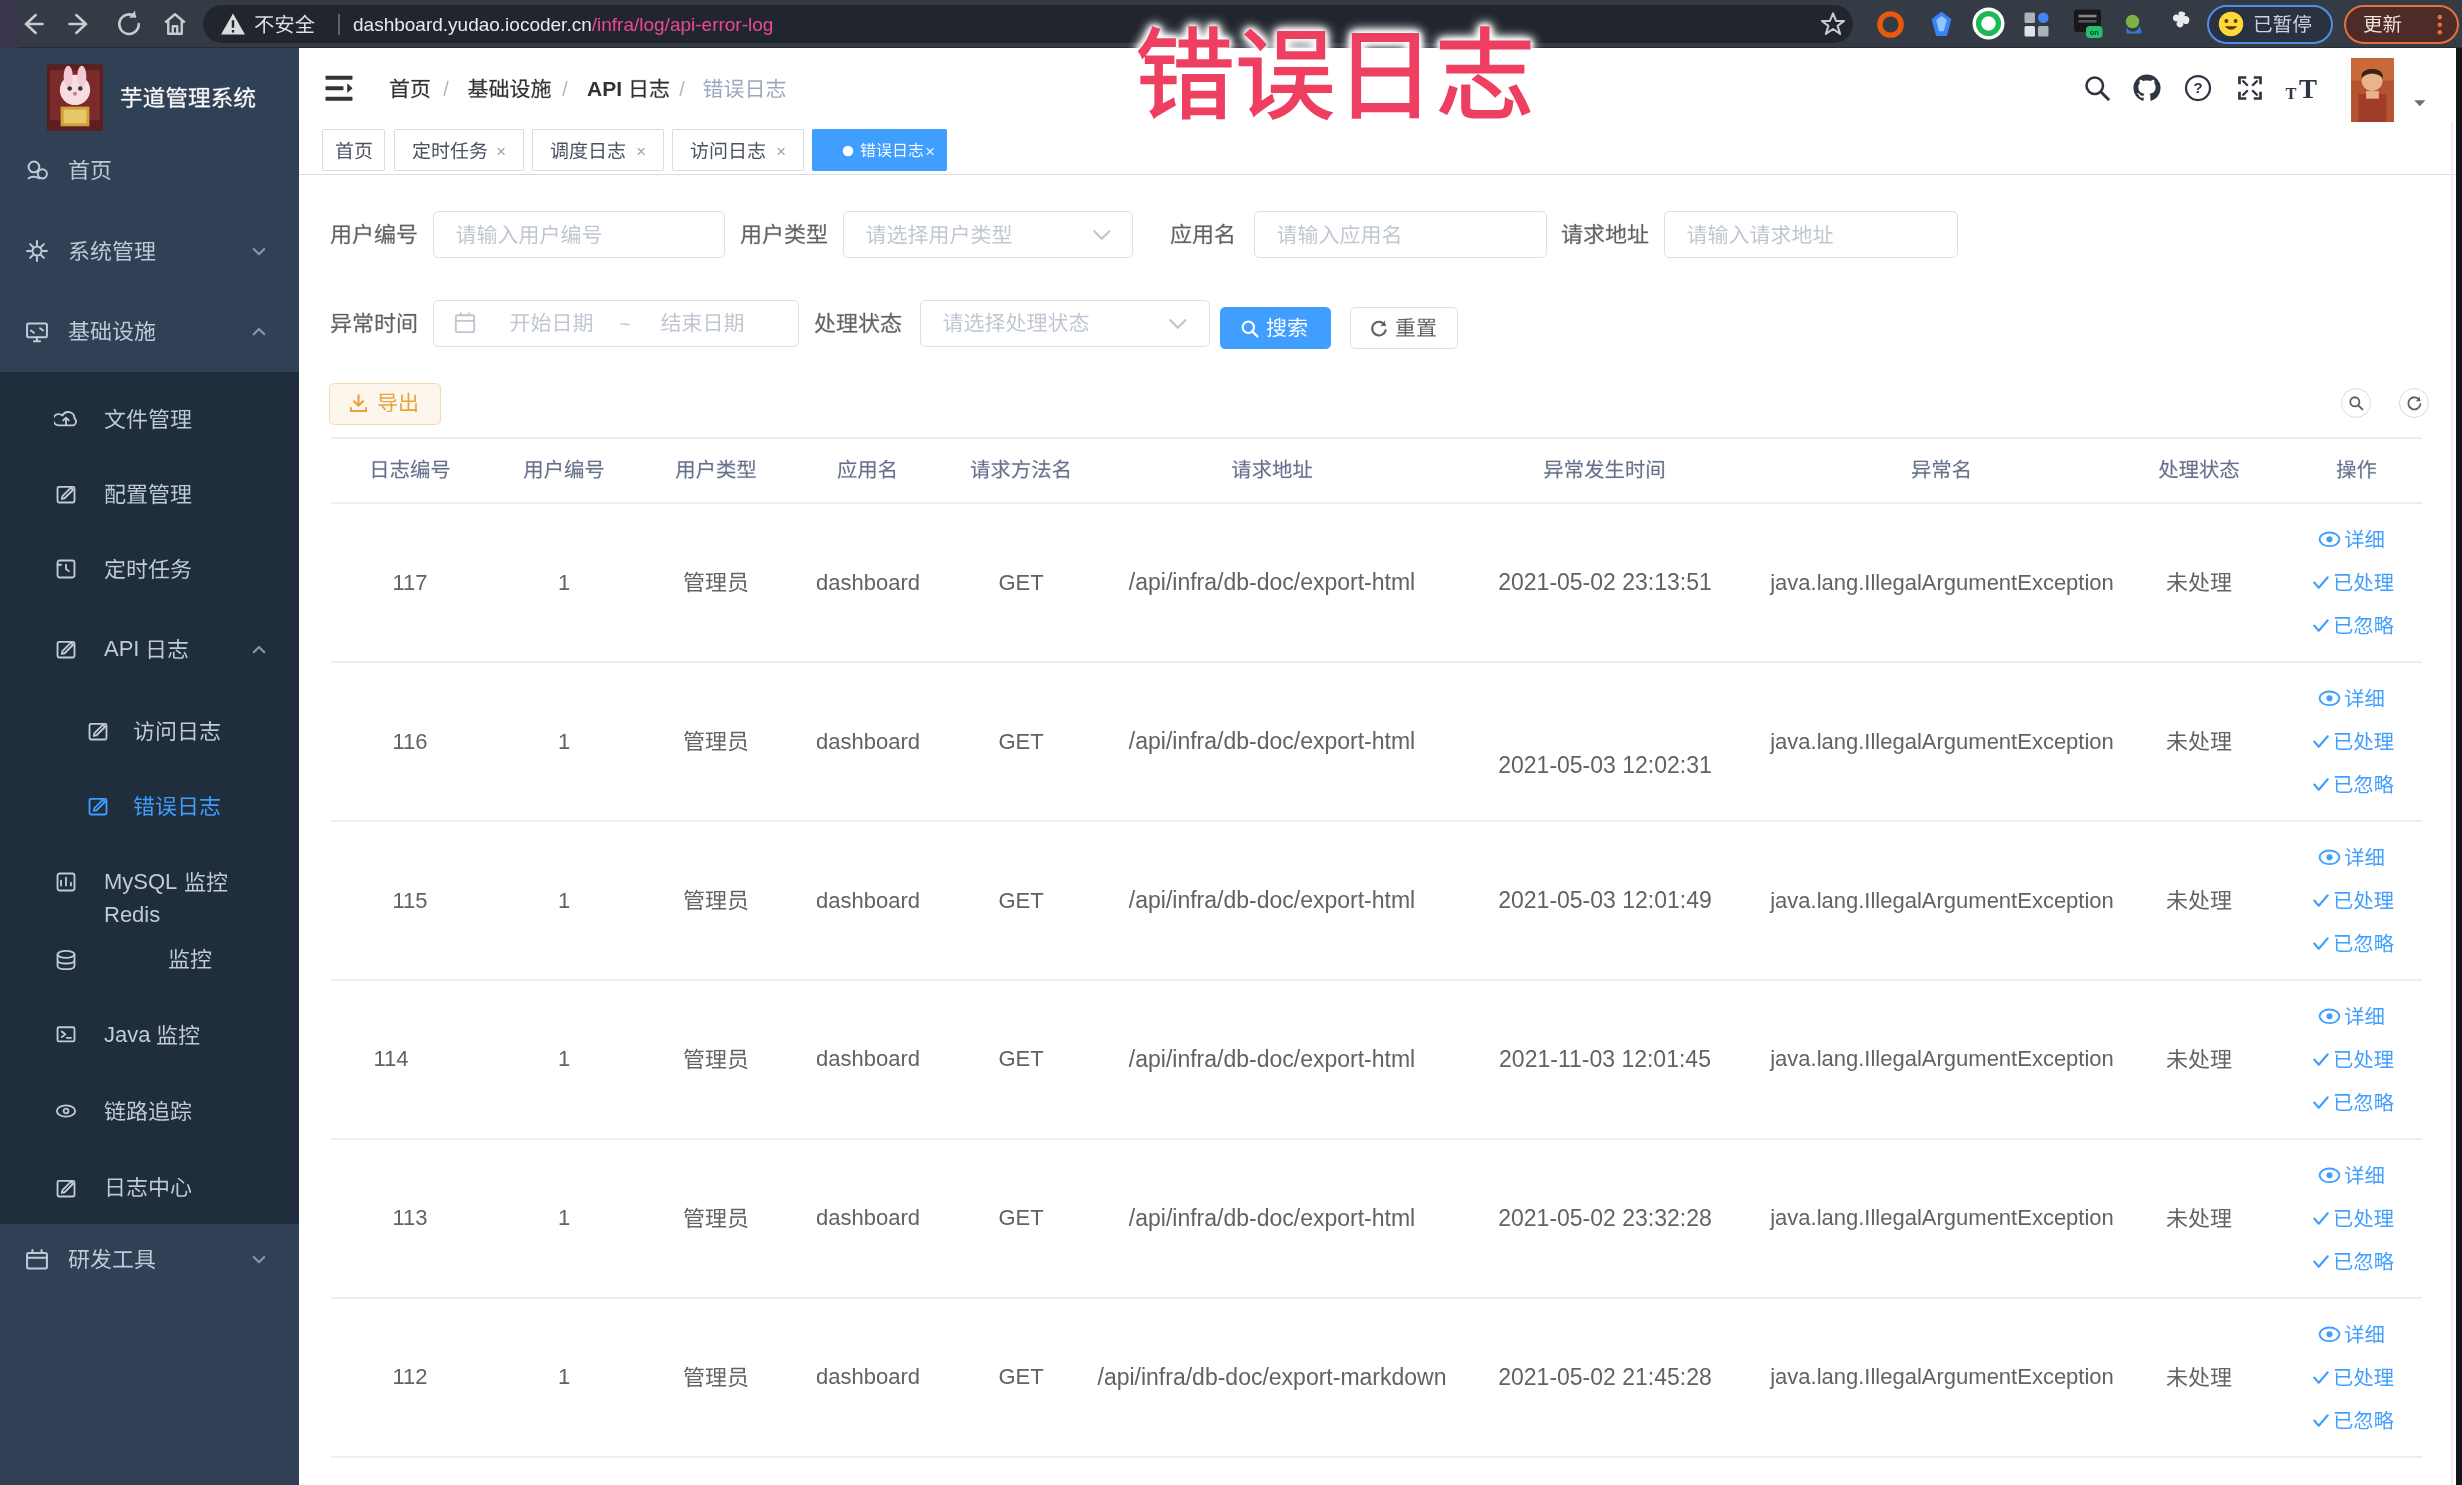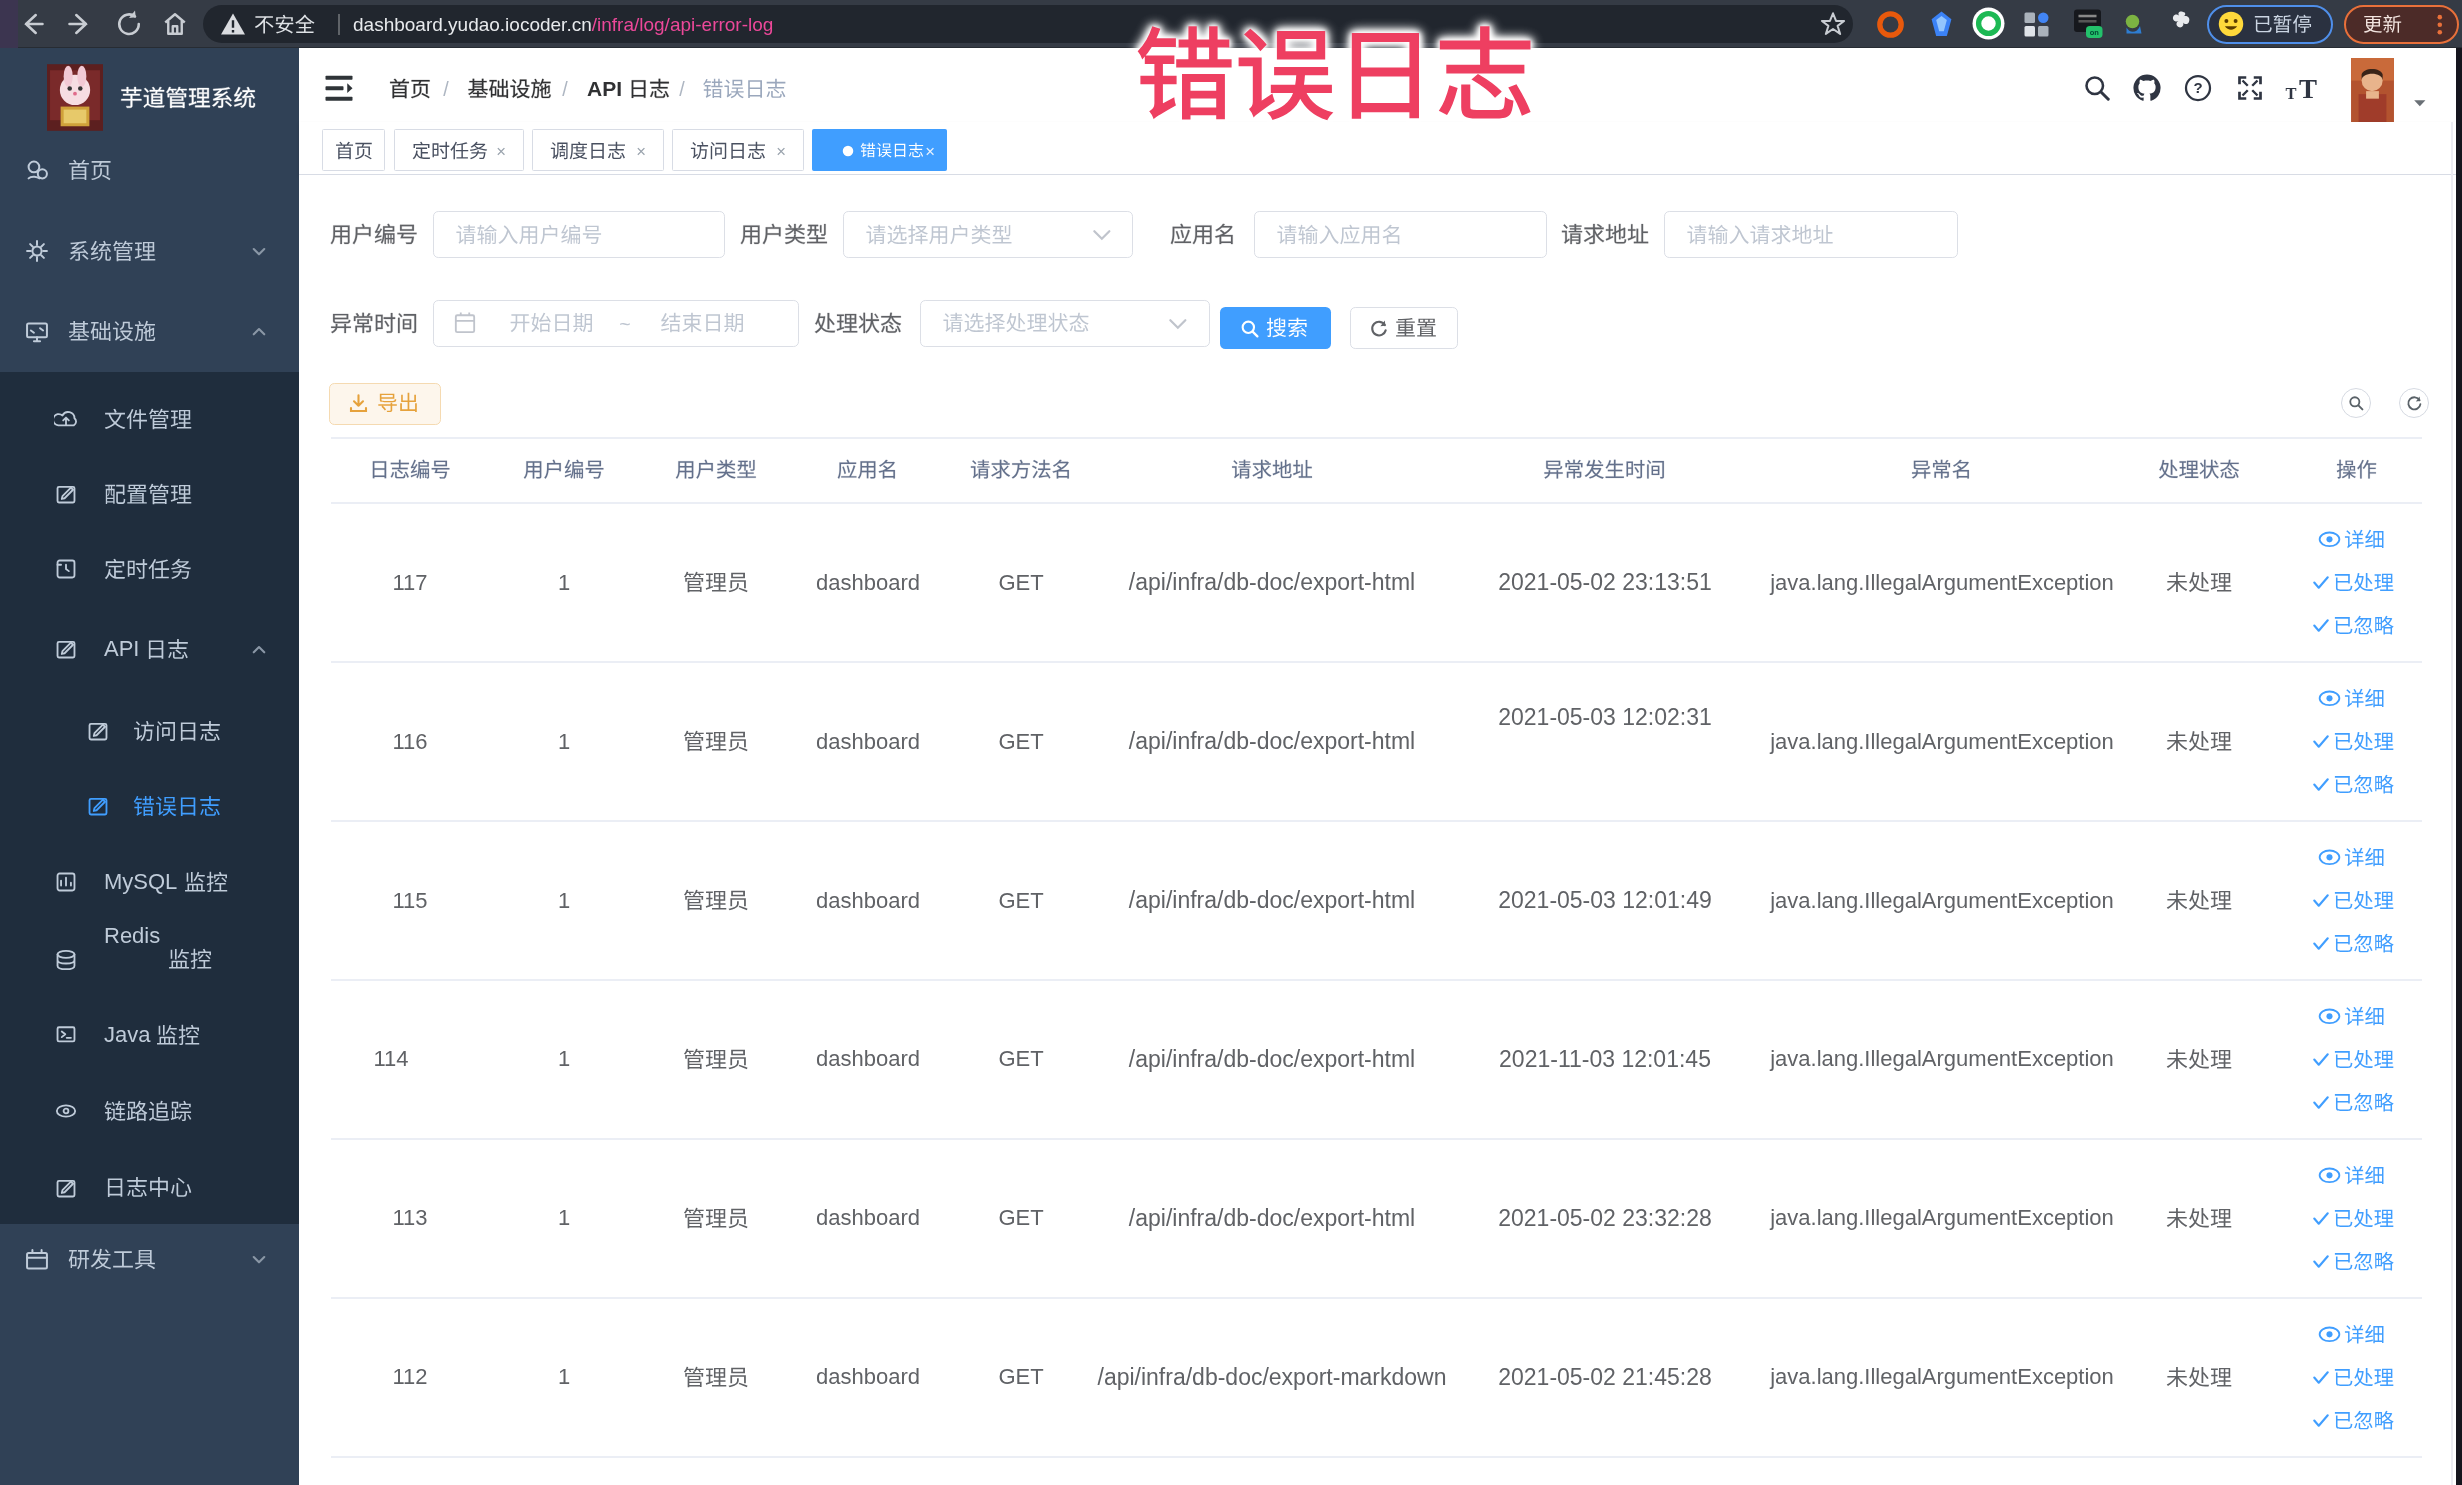--- a/index.html
+++ b/index.html
@@ -313,21 +313,21 @@
     </svg>
     <div class="ab" style="font:22px 'Liberation Sans',sans-serif;color:#bfcbd9;line-height:26.5px;left:104px;top:869px; white-space:nowrap">MySQL</div>
     <svg class="ab " style="left:184px;top:871px;fill:#bfcbd9" width="44" height="22" viewBox="0 0 2000 1000">
       <use href="#u76D1" x="0"></use>
       <use href="#u63A7" x="1000"></use>
     </svg>
     <svg class="ab" style="left:54px;top:948px" width="24" height="24" viewBox="0 0 34 34">
       <ellipse cx="17" cy="9" rx="12" ry="5" stroke="#bfcbd9" stroke-width="2.6" fill="none" stroke-linejoin="round" stroke-linecap="round"></ellipse>
       <path d="M5 9 V17 C5 20 10 22 17 22 C24 22 29 20 29 17 V9 M5 17 V25 C5 28 10 30 17 30 C24 30 29 28 29 25 V17" stroke="#bfcbd9" stroke-width="2.6" fill="none" stroke-linejoin="round" stroke-linecap="round"></path>
     </svg>
-    <div class="ab" style="font:22px 'Liberation Sans',sans-serif;color:#bfcbd9;line-height:26.5px;left:104px;top:923px; white-space:nowrap">Redis</div>
+    <div class="ab" style="font:22px 'Liberation Sans',sans-serif;color:#bfcbd9;line-height:26.5px;left:104px;top:902px; white-space:nowrap">Redis</div>
     <svg class="ab " style="left:168px;top:948px;fill:#bfcbd9" width="44" height="22" viewBox="0 0 2000 1000">
       <use href="#u76D1" x="0"></use>
       <use href="#u63A7" x="1000"></use>
     </svg>
     <svg class="ab" style="left:54px;top:1023px" width="24" height="24" viewBox="0 0 34 34">
       <rect x="5" y="6" width="24" height="20" rx="2" stroke="#bfcbd9" stroke-width="2.6" fill="none" stroke-linejoin="round" stroke-linecap="round"></rect>
       <path d="M11 12 L16 16 L11 20 M18 21 H24" stroke="#bfcbd9" stroke-width="2.6" fill="none" stroke-linejoin="round" stroke-linecap="round"></path>
     </svg>
     <div class="ab" style="font:22px 'Liberation Sans',sans-serif;color:#bfcbd9;line-height:26.5px;left:104px;top:1022px; white-space:nowrap">Java</div>
     <svg class="ab " style="left:156px;top:1024px;fill:#bfcbd9" width="44" height="22" viewBox="0 0 2000 1000">
@@ -722,21 +722,21 @@
     <div class="ab" style="font:22px 'Liberation Sans',sans-serif;color:#606266;line-height:26.5px;left:410px;top:729px;transform:translateX(-50%); white-space:nowrap">116</div>
     <div class="ab" style="font:22px 'Liberation Sans',sans-serif;color:#606266;line-height:26.5px;left:564px;top:729px;transform:translateX(-50%); white-space:nowrap">1</div>
     <svg class="ab " style="left:683px;top:730px;fill:#606266" width="66" height="22" viewBox="0 0 3000 1000">
       <use href="#u7BA1" x="0"></use>
       <use href="#u7406" x="1000"></use>
       <use href="#u5458" x="2000"></use>
     </svg>
     <div class="ab" style="font:22px 'Liberation Sans',sans-serif;color:#606266;line-height:26.5px;left:868px;top:729px;transform:translateX(-50%); white-space:nowrap">dashboard</div>
     <div class="ab" style="font:22px 'Liberation Sans',sans-serif;color:#606266;line-height:26.5px;left:1021px;top:729px;transform:translateX(-50%); white-space:nowrap">GET</div>
     <div class="ab" style="font:23px 'Liberation Sans',sans-serif;color:#606266;line-height:27px;left:1272px;top:728px;transform:translateX(-50%); white-space:nowrap">/api/infra/db-doc/export-html</div>
-    <div class="ab" style="font:23px 'Liberation Sans',sans-serif;color:#606266;line-height:27px;left:1605px;top:704px;transform:translateX(-50%); white-space:nowrap">2021-05-03 12:02:31</div>
+    <div class="ab" style="font:23px 'Liberation Sans',sans-serif;color:#606266;line-height:27px;left:1605px;top:752px;transform:translateX(-50%); white-space:nowrap">2021-05-03 12:02:31</div>
     <div class="ab" style="font:22px 'Liberation Sans',sans-serif;color:#606266;line-height:26.5px;left:1942px;top:729px;transform:translateX(-50%); white-space:nowrap">java.lang.IllegalArgumentException</div>
     <svg class="ab " style="left:2166px;top:730px;fill:#606266" width="66" height="22" viewBox="0 0 3000 1000">
       <use href="#u672A" x="0"></use>
       <use href="#u5904" x="1000"></use>
       <use href="#u7406" x="2000"></use>
     </svg>
     <svg class="ab" style="left:2318px;top:690px" width="23" height="16.7" viewBox="0 0 30 22">
       <ellipse cx="15" cy="11" rx="13" ry="9" stroke="#409eff" stroke-width="2.4" fill="none"></ellipse>
       <circle cx="15" cy="11" r="4" fill="#409eff"></circle>
     </svg>

